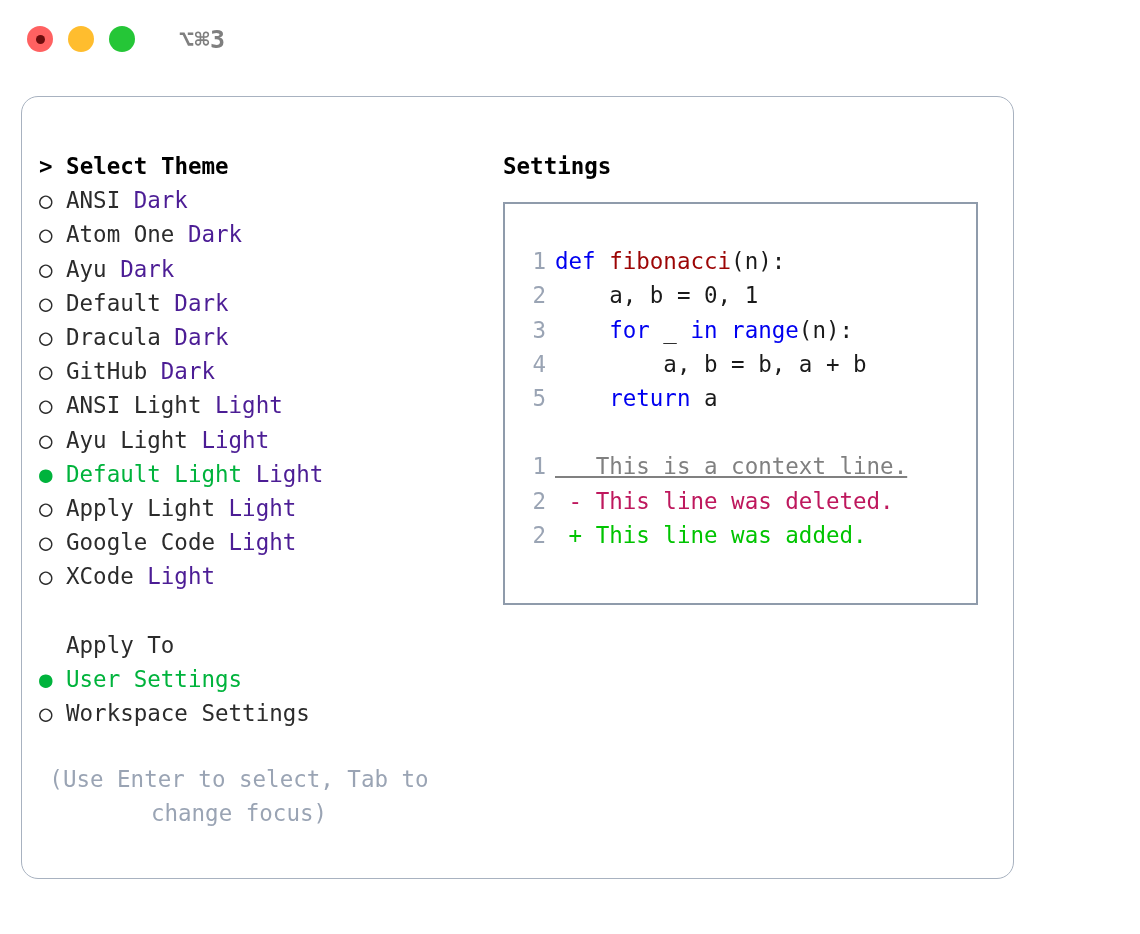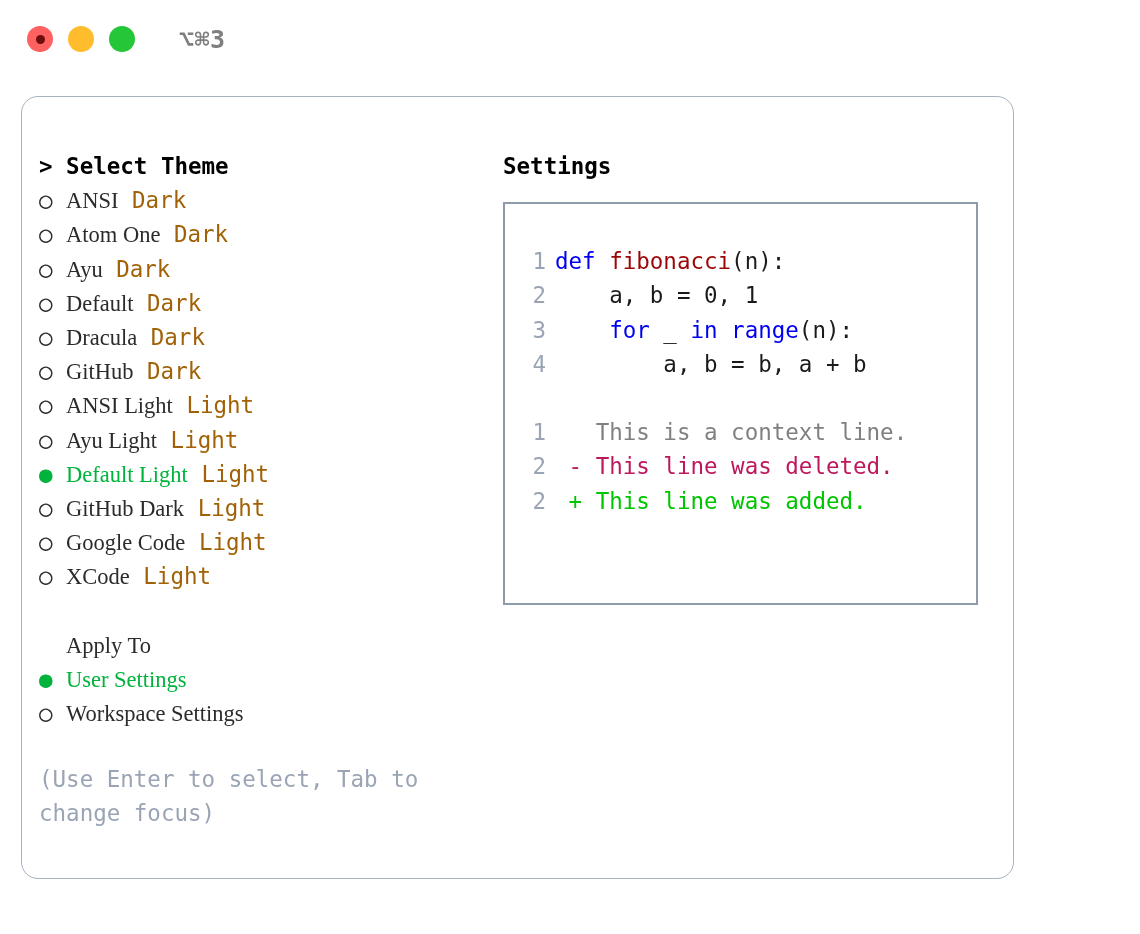--- a/index.html
+++ b/index.html
@@ -103,34 +103,35 @@
     width: 27px;
     color: #2b2b2b;
   }
   .row .marker.filled { color: #00b33c; }
   .section-title {
     font-weight: bold;
     color: #000000;
   }
   .row.selected .label { color: #00b33c; }
   .tag {
-    color: #a16207;
-  }
-  .label { color: #2b2b2b; font-family: Liberation Serif, serif; }
+    color: #4c1d95;
+  }
+  .label { color: #2b2b2b; }
 
   .spacer-row { height: 34.2px; }
 
   .hint {
     margin-top: 32px;
     font-size: 22.5px;
     line-height: 34.2px;
     color: #9aa4b4;
     max-width: 400px;
     white-space: normal;
     word-spacing: 0px;
+    text-align: center;
   }
 
   
   .right-col {
     flex: 1;
     padding: 52px 0 0 11px;
     box-sizing: border-box;
   }
   .preview-title {
     font-size: 22.5px;
@@ -156,21 +157,21 @@
   .ln {
     display: inline-block;
     width: 26px;
     text-align: right;
     color: #9aa4b4;
     margin-right: 9px;
   }
   .kw  { color: #0000f0; }
   .fn  { color: #9c0505; }
   .plain { color: #1a1a1a; }
-  .ctx { color: #808080; }
+  .ctx { color: #808080; text-decoration: underline; }
   .del { color: #be185d; }
   .add { color: #00c400; }
   .blank-line { height: 34.2px; }
 </style>
 </head>
 <body>
 
 <div class="window">
 
   <div class="titlebar">
@@ -190,21 +191,21 @@
         <div id="theme-list">
             <div class="row"><span class="marker">○</span><span class="label">ANSI</span><span class="tag"> Dark</span></div>
             <div class="row"><span class="marker">○</span><span class="label">Atom One</span><span class="tag"> Dark</span></div>
             <div class="row"><span class="marker">○</span><span class="label">Ayu</span><span class="tag"> Dark</span></div>
             <div class="row"><span class="marker">○</span><span class="label">Default</span><span class="tag"> Dark</span></div>
             <div class="row"><span class="marker">○</span><span class="label">Dracula</span><span class="tag"> Dark</span></div>
             <div class="row"><span class="marker">○</span><span class="label">GitHub</span><span class="tag"> Dark</span></div>
             <div class="row"><span class="marker">○</span><span class="label">ANSI Light</span><span class="tag"> Light</span></div>
             <div class="row"><span class="marker">○</span><span class="label">Ayu Light</span><span class="tag"> Light</span></div>
             <div class="row selected"><span class="marker filled">●</span><span class="label">Default Light</span><span class="tag"> Light</span></div>
-            <div class="row"><span class="marker">○</span><span class="label">GitHub Dark</span><span class="tag"> Light</span></div>
+            <div class="row"><span class="marker">○</span><span class="label">Apply Light</span><span class="tag"> Light</span></div>
             <div class="row"><span class="marker">○</span><span class="label">Google Code</span><span class="tag"> Light</span></div>
             <div class="row"><span class="marker">○</span><span class="label">XCode</span><span class="tag"> Light</span></div>
           </div>
 
         <div class="spacer-row"></div>
 
         <div class="row">
           <span class="marker"></span><span class="label">Apply To</span>
         </div>
 
@@ -218,20 +219,21 @@
 
       <div class="right-col">
         <div class="preview-title">Settings</div>
 
         <div class="preview-box">
           <div id="code-block">
               <div class="code-line"><span class="ln">1</span><span class="kw">def </span><span class="fn">fibonacci</span><span class="plain">(n):</span></div>
               <div class="code-line"><span class="ln">2</span><span class="plain">    a, b = 0, 1</span></div>
               <div class="code-line"><span class="ln">3</span><span class="plain">    </span><span class="kw">for</span><span class="plain"> _ </span><span class="kw">in</span><span class="plain"> </span><span class="kw">range</span><span class="plain">(n):</span></div>
               <div class="code-line"><span class="ln">4</span><span class="plain">        a, b = b, a + b</span></div>
+              <div class="code-line"><span class="ln">5</span><span class="plain">    </span><span class="kw">return</span><span class="plain"> a</span></div>
             </div>
           <div class="blank-line"></div>
           <div id="diff-block">
               <div class="code-line"><span class="ln">1</span><span class="ctx">   This is a context line.</span></div>
               <div class="code-line"><span class="ln">2</span><span class="del"> - This line was deleted.</span></div>
               <div class="code-line"><span class="ln">2</span><span class="add"> + This line was added.</span></div>
             </div>
         </div>
       </div>
 

